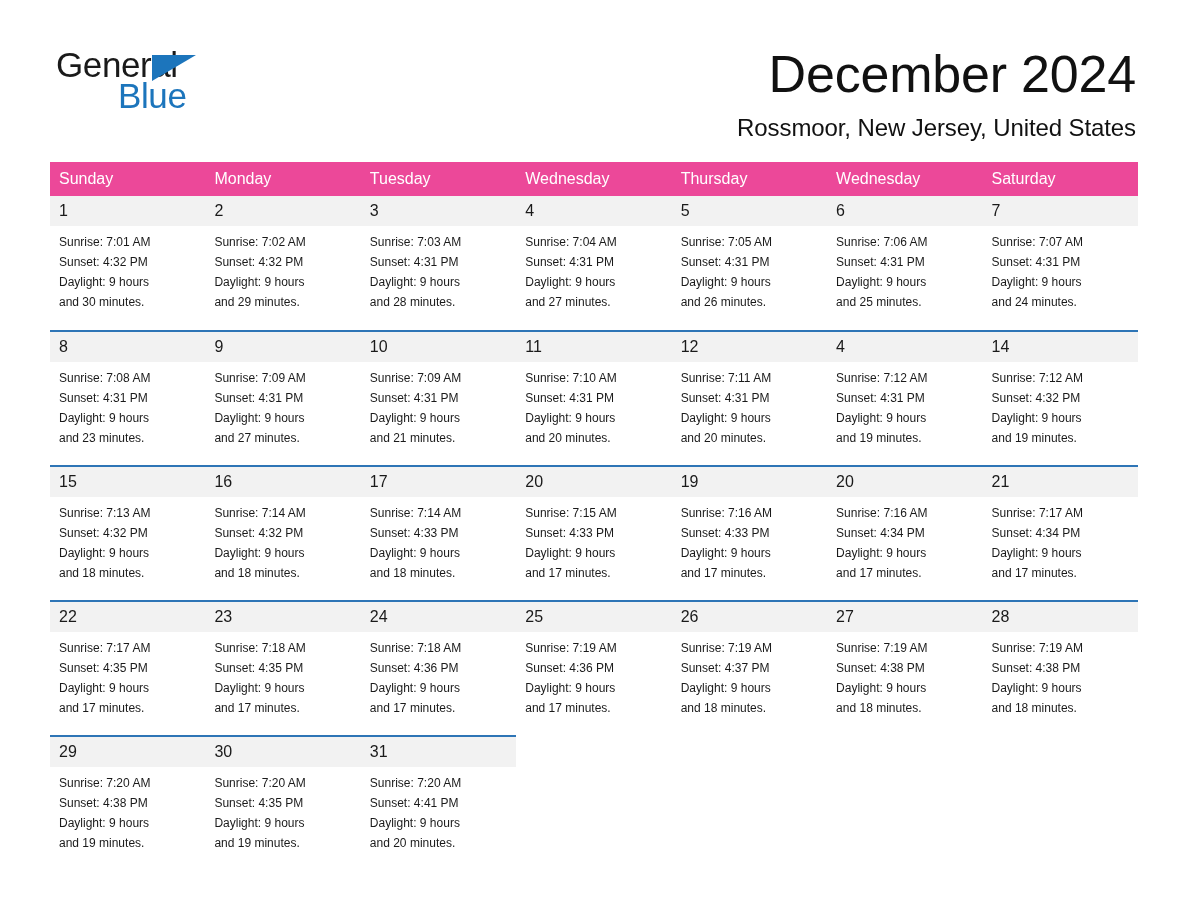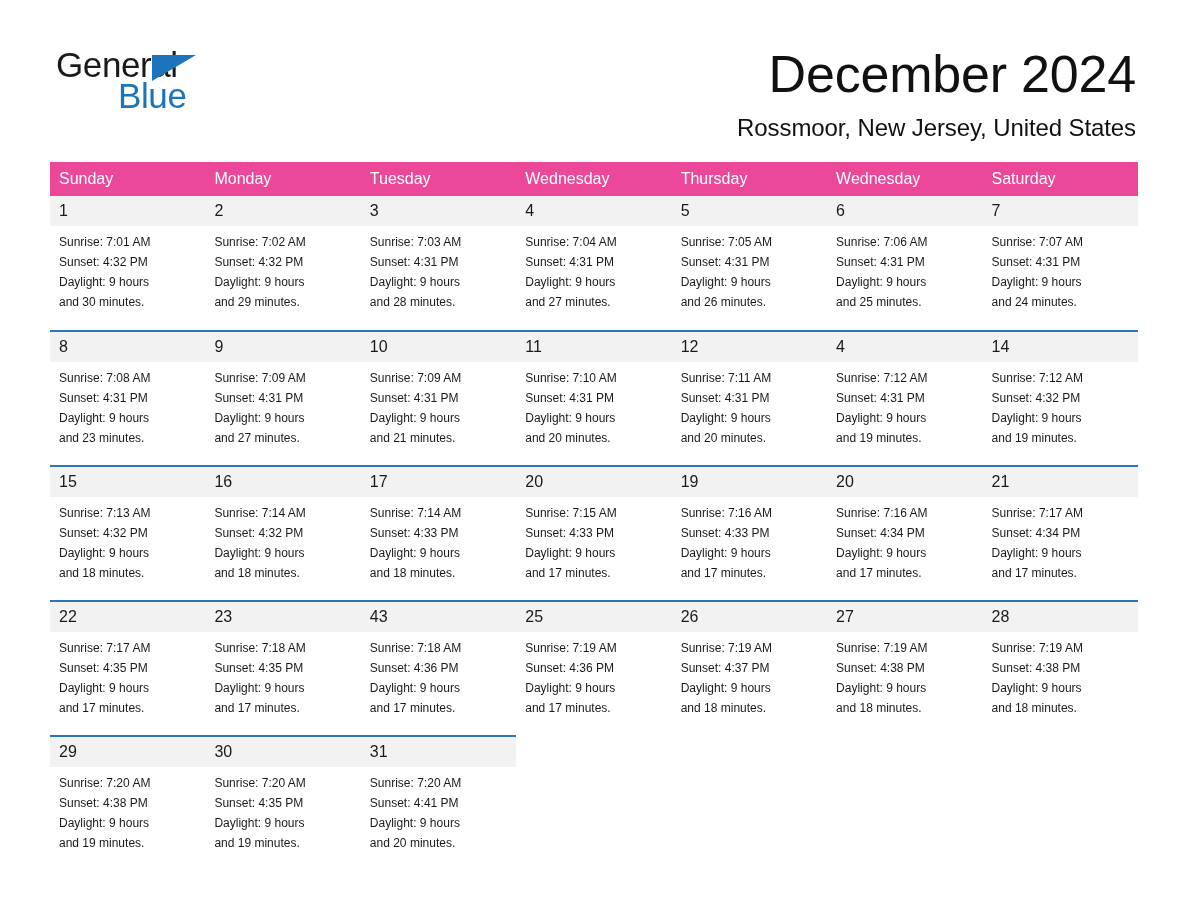--- a/index.html
+++ b/index.html
@@ -388,21 +388,21 @@
         <td class="daycell">
           <div class="daynum">23</div>
           <div class="dayinfo">
             <div>Sunrise: 7:18 AM</div>
             <div>Sunset: 4:35 PM</div>
             <div>Daylight: 9 hours</div>
             <div>and 17 minutes.</div>
           </div>
         </td>
         <td class="daycell">
-          <div class="daynum">43</div>
+          <div class="daynum">24</div>
           <div class="dayinfo">
             <div>Sunrise: 7:18 AM</div>
             <div>Sunset: 4:36 PM</div>
             <div>Daylight: 9 hours</div>
             <div>and 17 minutes.</div>
           </div>
         </td>
         <td class="daycell">
           <div class="daynum">25</div>
           <div class="dayinfo">

